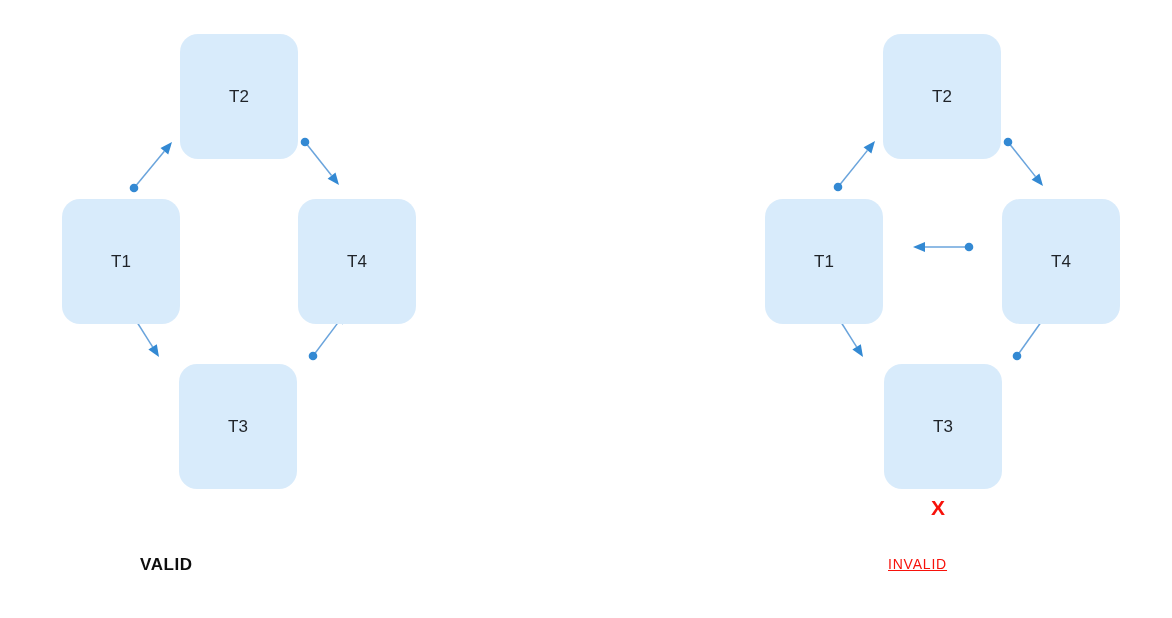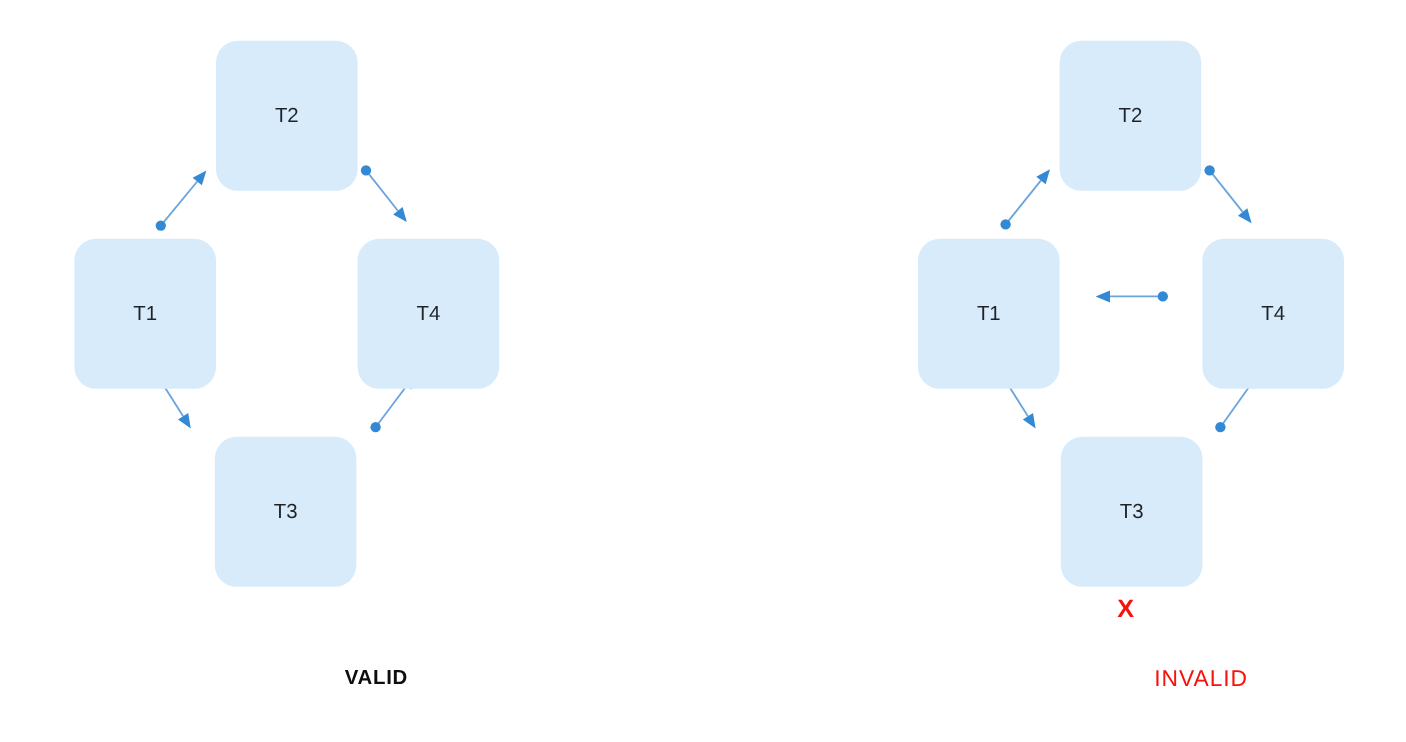--- a/index.html
+++ b/index.html
@@ -29,37 +29,38 @@
     border-radius: 18px;
     display: flex;
     align-items: center;
     justify-content: center;
     font-size: 17px;
     color: #1f2328;
   }
   .caption {
     position: absolute;
     width: 200px;
-    text-align: right;
+    text-align: left;
   }
   .caption-valid {
     left: 140px;
     top: 555px;
     font-size: 17px;
     font-weight: 700;
     letter-spacing: 0.6px;
     color: #0e0e0e;
   }
   .caption-invalid {
-    left: 840px;
+    left: 888px;
     top: 556px;
-    font-size: 19px;
+    font-size: 14px;
     font-weight: 400;
     letter-spacing: 0.8px;
     color: #f7120b;
+    text-decoration: underline;
   }
   .verdict-mark {
     position: absolute;
     left: 888px;
     top: 496px;
     width: 100px;
     text-align: center;
     font-size: 21px;
     font-weight: 700;
     color: #f7120b;

